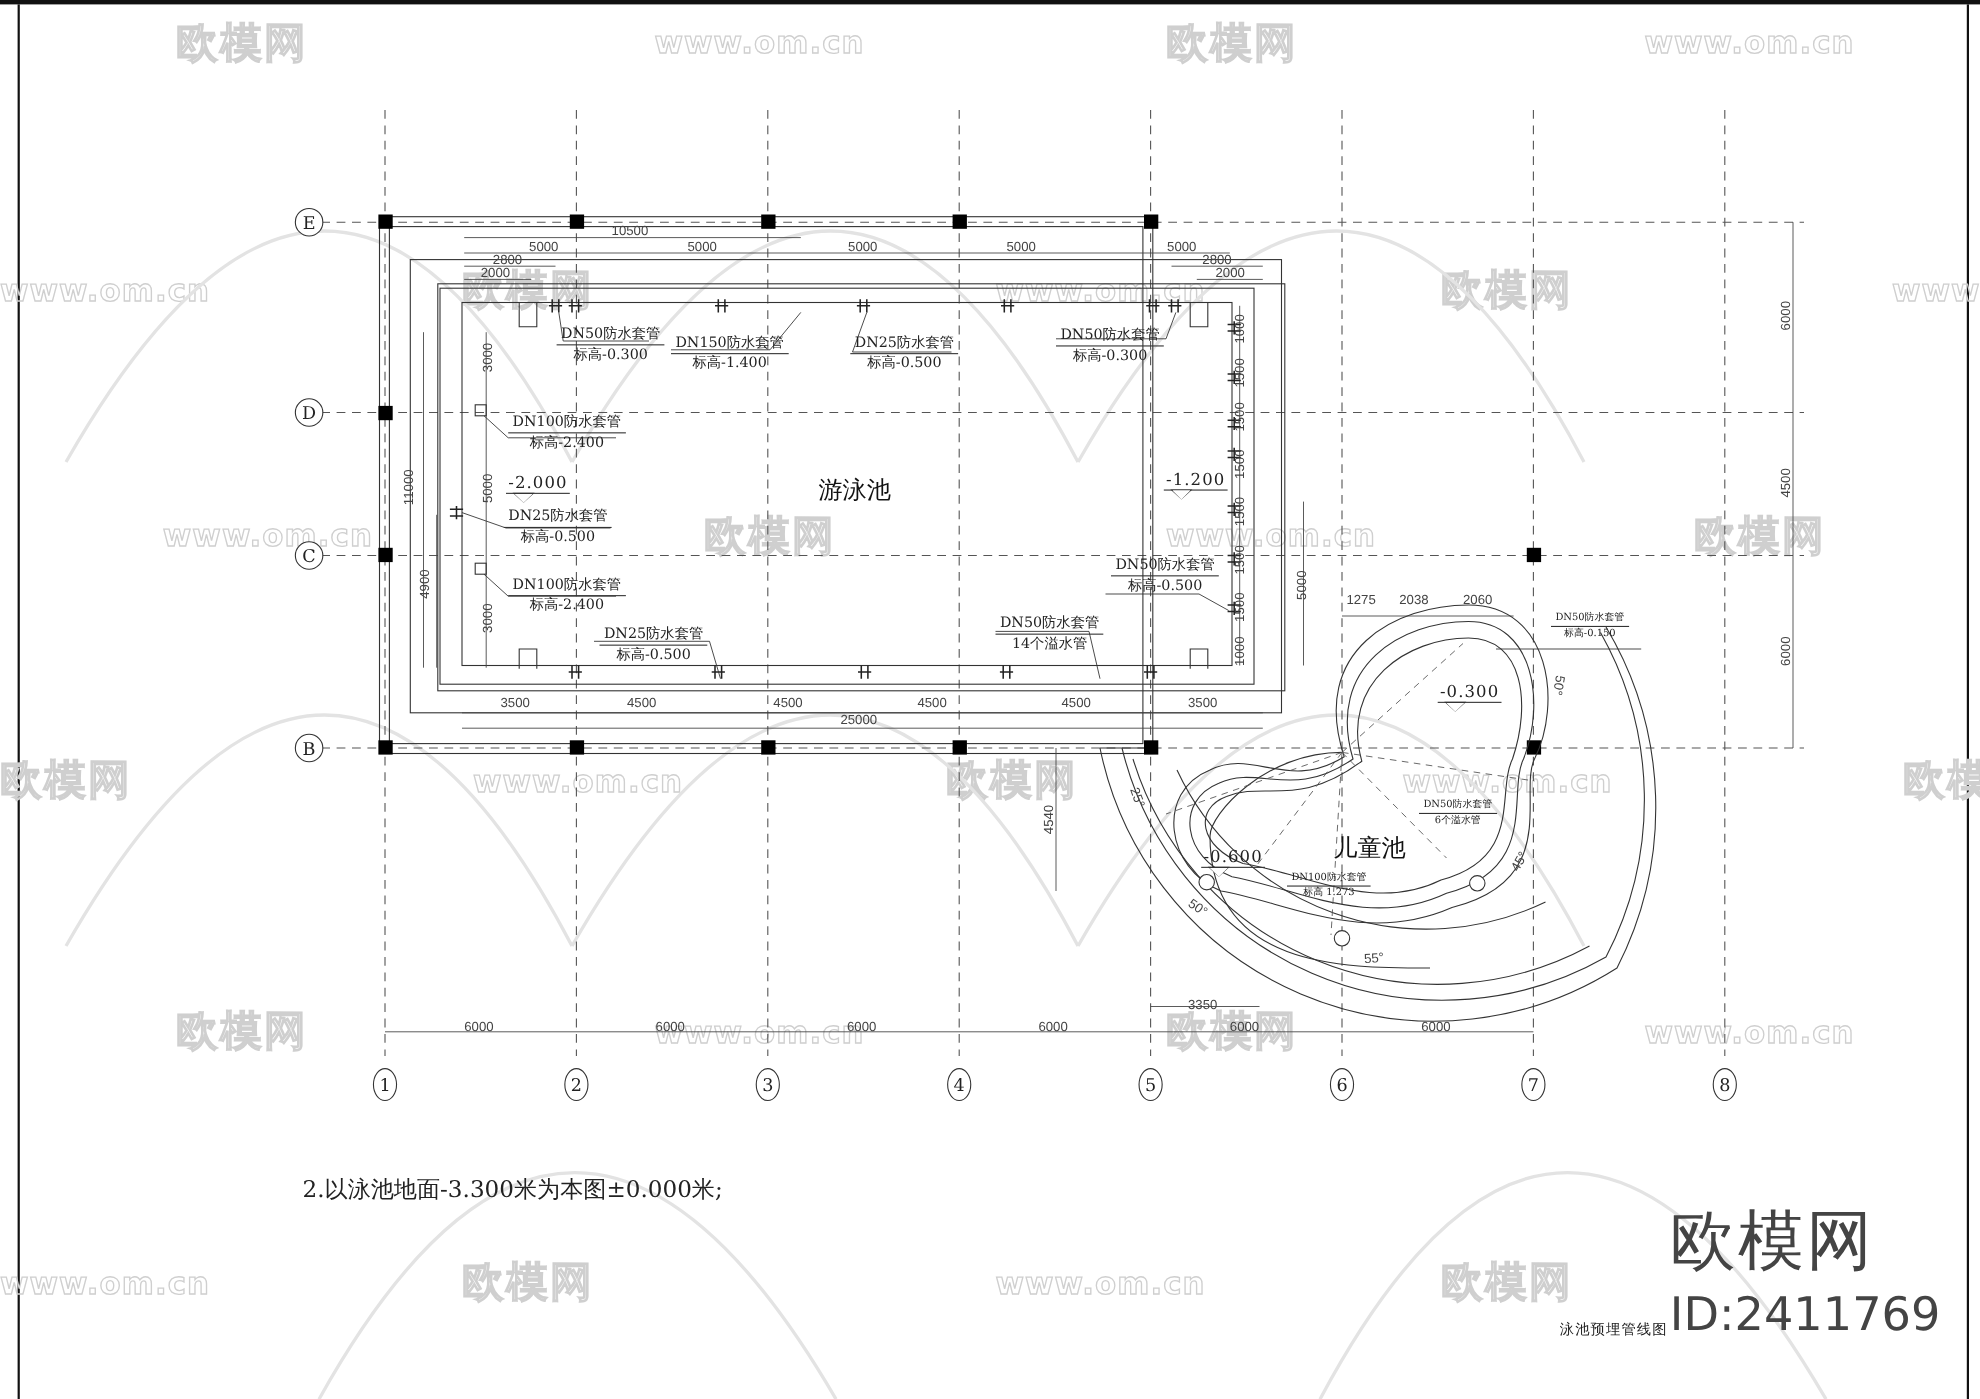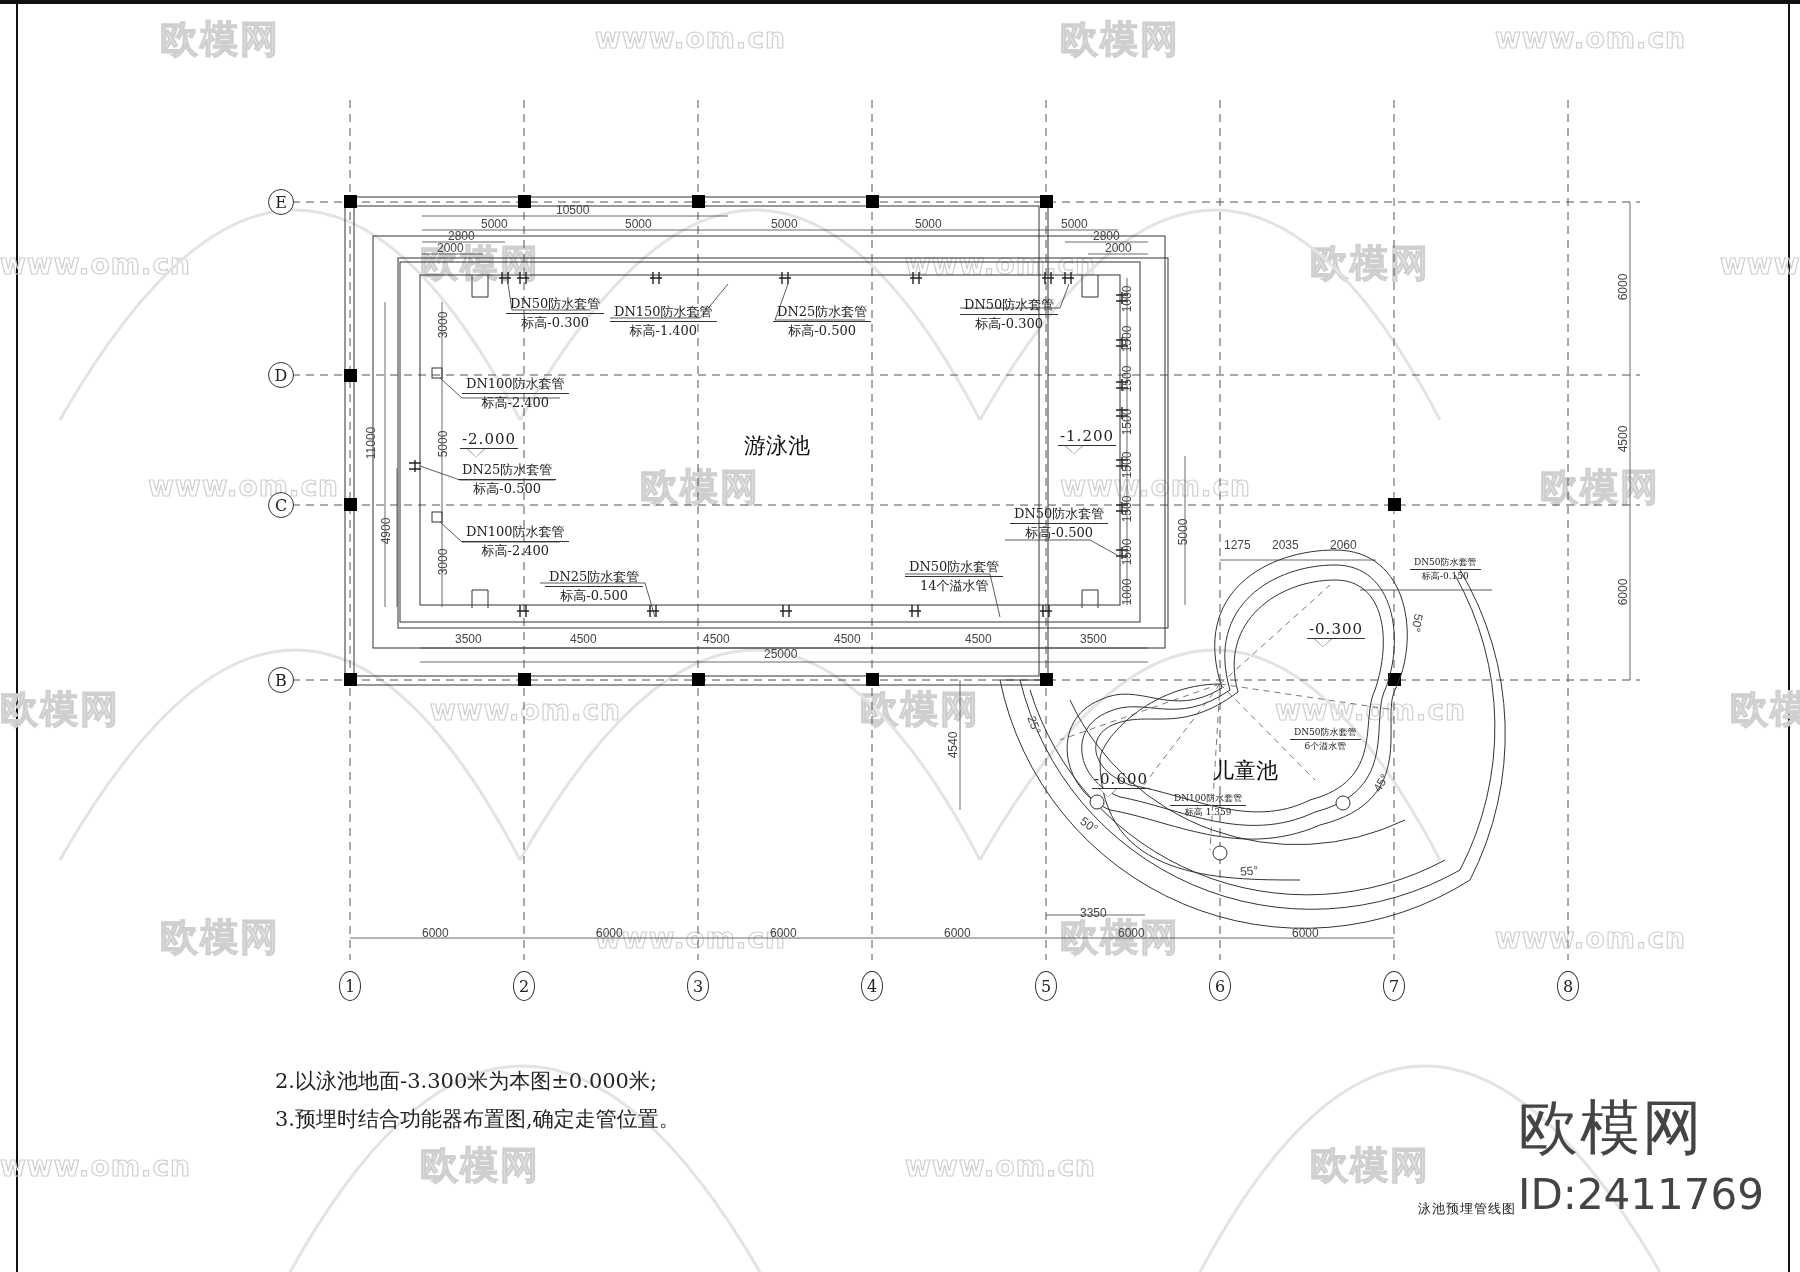--- a/index.html
+++ b/index.html
@@ -268,21 +268,21 @@
 <span class="dim v" style="left:1610px;top:585px;">6000</span>
 
 <span class="dim" style="left:422px;top:926px;">6000</span>
 <span class="dim" style="left:596px;top:926px;">6000</span>
 <span class="dim" style="left:770px;top:926px;">6000</span>
 <span class="dim" style="left:944px;top:926px;">6000</span>
 <span class="dim" style="left:1118px;top:926px;">6000</span>
 <span class="dim" style="left:1292px;top:926px;">6000</span>
 
 <span class="dim" style="left:1224px;top:538px;">1275</span>
-<span class="dim" style="left:1272px;top:538px;">2035</span>
+<span class="dim" style="left:1272px;top:538px;">2038</span>
 <span class="dim" style="left:1330px;top:538px;">2060</span>
 <span class="dim v" style="left:940px;top:738px;">4540</span>
 <span class="dim" style="left:1080px;top:906px;">3350</span>
 <span class="dim rot" style="left:1025px;top:718px;transform:rotate(70deg);">25°</span>
 <span class="dim rot" style="left:1080px;top:818px;transform:rotate(35deg);">50°</span>
 <span class="dim rot" style="left:1240px;top:864px;transform:rotate(-5deg);">55°</span>
 <span class="dim rot" style="left:1372px;top:776px;transform:rotate(-60deg);">45°</span>
 <span class="dim rot" style="left:1408px;top:616px;transform:rotate(100deg);">50°</span>
 
 <span class="pool-title" style="left:744px;top:431px;">游泳池</span>
@@ -336,23 +336,22 @@
 <div class="pipe small" style="left:1410px;top:556px;">
     <span class="l1">DN50防水套管</span>
     <span class="l2">标高-0.150</span>
   </div>
 <div class="pipe small" style="left:1290px;top:726px;">
     <span class="l1">DN50防水套管</span>
     <span class="l2">6个溢水管</span>
   </div>
 <div class="pipe small" style="left:1170px;top:792px;">
     <span class="l1">DN100防水套管</span>
-    <span class="l2">标高 1.359</span>
+    <span class="l2">标高 1.273</span>
   </div>
 
 <div class="notes">
   <div>2.以泳池地面-3.300米为本图±0.000米;</div>
-  <div>3.预埋时结合功能器布置图,确定走管位置。</div>
 </div>
 
 <div class="brand">欧模网</div>
 <div class="brand-id">ID:2411769</div>
 <div class="dwg-title">泳池预埋管线图</div>
 
 </body></html>

